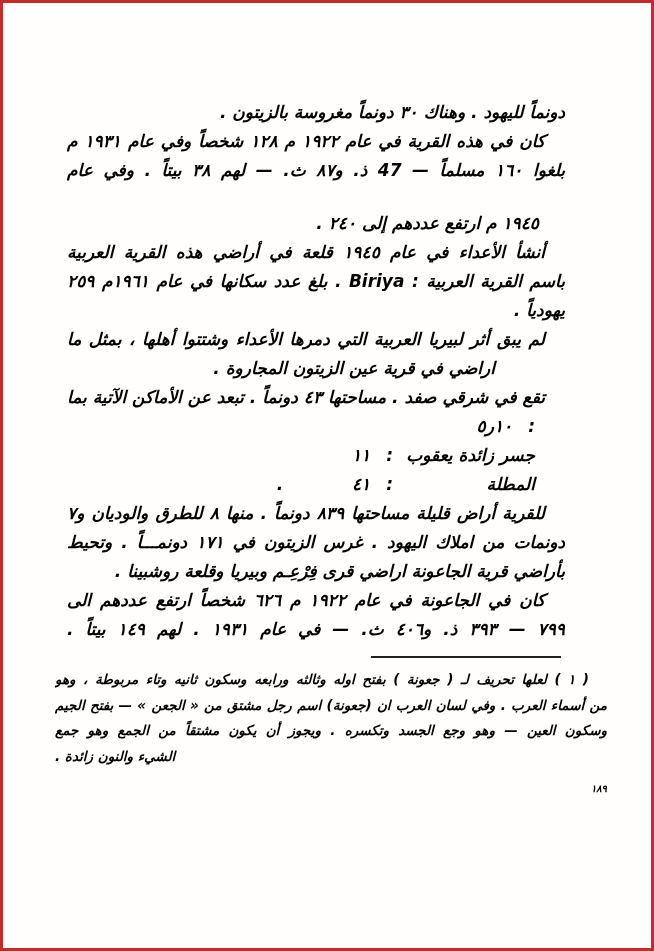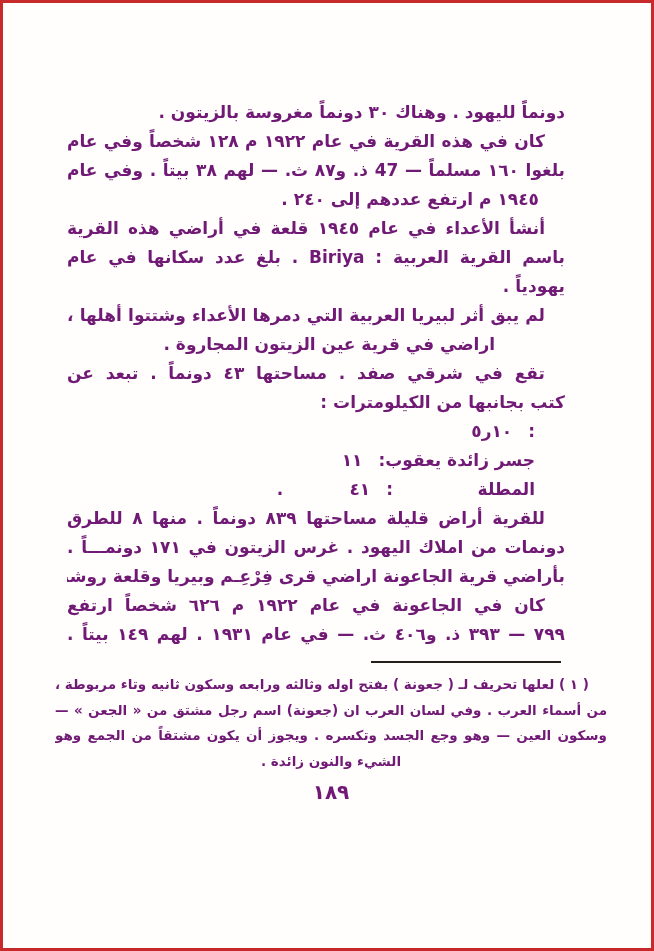--- a/index.html
+++ b/index.html
@@ -11,21 +11,22 @@
   .page {
     box-sizing: border-box;
     width: 654px; height: 951px;
     border: 3px solid #c62a2a;
     background: #fffefc;
     overflow: hidden;
   }
   .content {
     direction: rtl;
     padding: 95px 44px 0 52px;
-    color: #701a75;
+    color: #000000;
+    font-style: italic;
   }
   .body-text {
     margin: 0 42px 0 12px;
     font-size: 17px;
     font-weight: bold;
     line-height: 29px;
   }
   .line {
     height: 29px;
     overflow: hidden;
@@ -67,71 +68,69 @@
     margin: 12px 46px 9px auto;
   }
   .footnote {
     font-size: 13.5px;
     font-weight: bold;
     line-height: 25.5px;
   }
   .fline {
     height: 25.5px;
     overflow: hidden;
-    text-align: center;
+    text-align: left;
     white-space: nowrap;
   }
   .fline.fill {
     white-space: normal;
     text-align: justify;
     text-align-last: justify;
   }
   .pagenum {
-    margin-top: 6px;
-    text-align: center;
-    font-size: 20px;
+    margin-top: 14px;
+    font-size: 10px;
     font-weight: bold;
     letter-spacing: 1px;
   }
 </style>
 </head>
 <body>
 
 <div class="page">
   <div class="content">
 
     <div class="body-text">
 
       <div>
 
           <div class="line">دونماً لليهود . وهناك ٣٠ دونماً مغروسة بالزيتون .</div>
 
           <div class="line fill" style="padding-right: 20px;">كان في هذه القرية في عام ١٩٢٢ م ١٢٨ شخصاً وفي عام ١٩٣١ م</div>
 
           <div class="line fill">بلغوا ١٦٠ مسلماً — 47 ذ. و٨٧ ث. — لهم ٣٨ بيتاً . وفي عام</div>
 
-          <div class="line" style="padding-right: 26px;">١٩٤٥ م ارتفع عددهم إلى ٢٤٠ .</div>
+          <div class="line" style="padding-right: 26px; margin-top: 24px;">١٩٤٥ م ارتفع عددهم إلى ٢٤٠ .</div>
 
           <div class="line fill" style="padding-right: 20px;">أنشأ الأعداء في عام ١٩٤٥ قلعة في أراضي هذه القرية العربية دعوها</div>
 
           <div class="line fill">باسم القرية العربية : Biriya . بلغ عدد سكانها في عام ١٩٦١م ٢٥٩</div>
 
           <div class="line">يهودياً .</div>
 
           <div class="line fill" style="padding-right: 20px;">لم يبق أثر لبيريا العربية التي دمرها الأعداء وشتتوا أهلها ، بمثل ما</div>
 
           <div class="line" style="padding-right: 70px;">اراضي في قرية عين الزيتون المجاروة .</div>
         </div>
 
 
       <div>
 
           <div class="line fill" style="padding-right: 20px;">تقع في شرقي صفد . مساحتها ٤٣ دونماً . تبعد عن الأماكن الآتية بما</div>
 
-          <div class="line">كتب بجانبها من الكيلومترات :</div>
         </div>
 
       <div>
 
           <div class="drow">
             <span class="dcolon">:</span>
             <span class="dvalue">١٠ر٥</span>
             <span class="dperiod"></span>
           </div>
 

